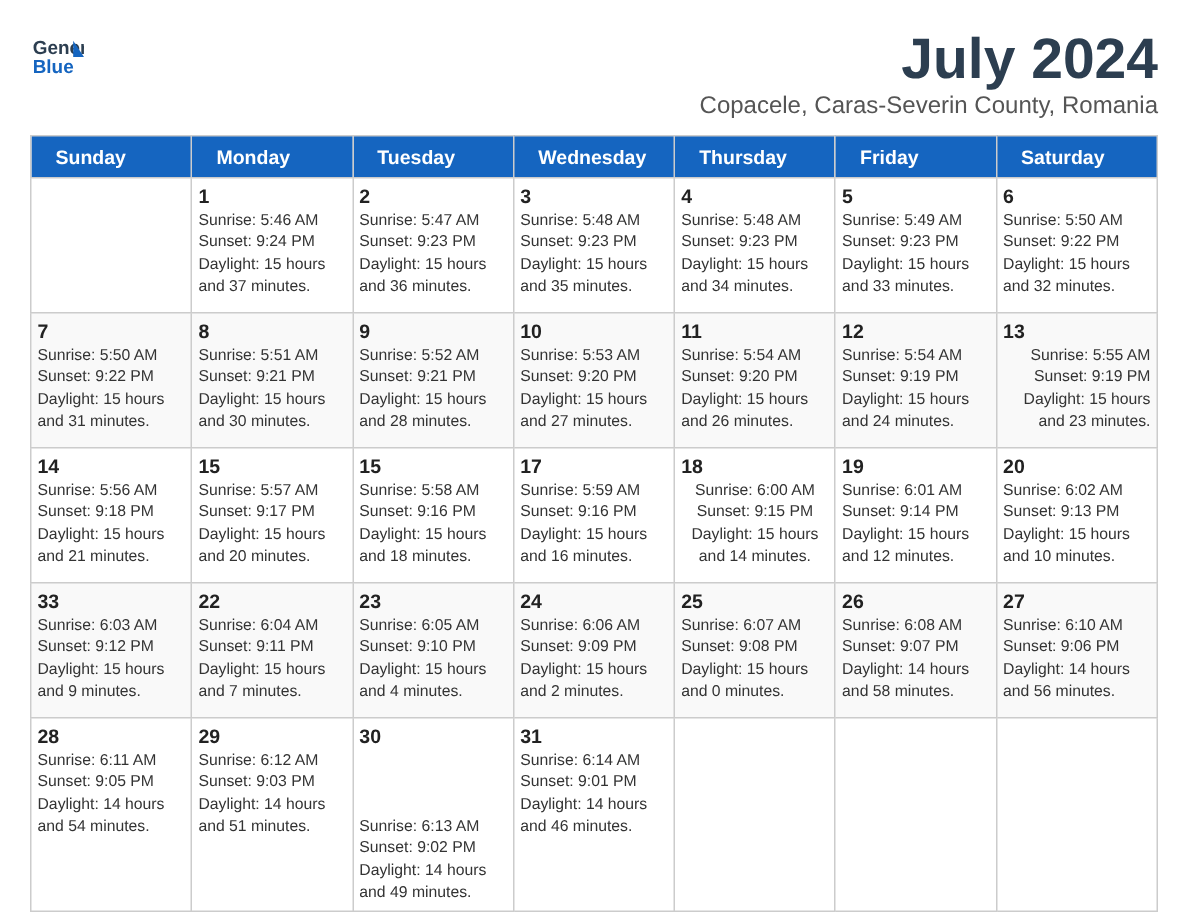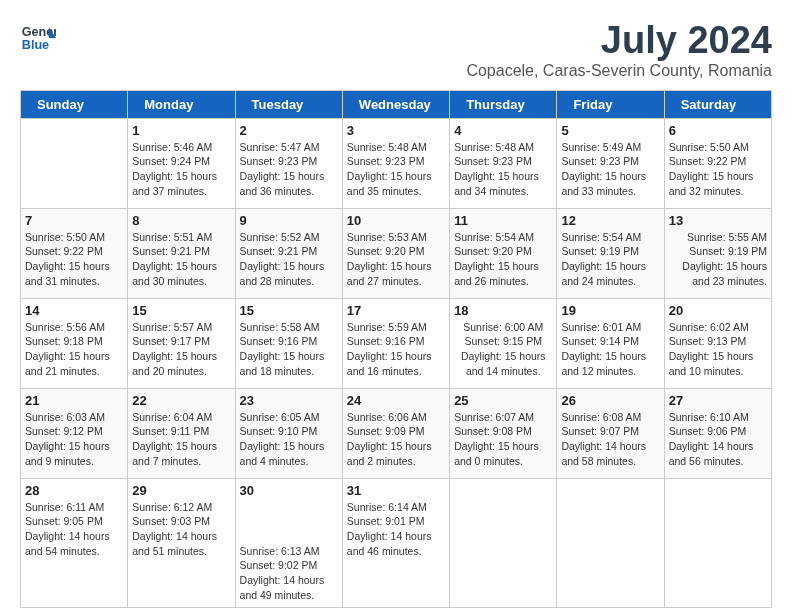--- a/index.html
+++ b/index.html
@@ -251,21 +251,21 @@
         <td>
           <span class="day-number">20</span>
           <div class="day-info" style="white-space: pre-line;">Sunrise: 6:02 AM
 Sunset: 9:13 PM
 Daylight: 15 hours
 and 10 minutes.</div>
         </td>
       </tr>
       <tr>
         <td>
-          <span class="day-number">21</span>
+          <span class="day-number">33</span>
           <div class="day-info" style="white-space: pre-line;">Sunrise: 6:03 AM
 Sunset: 9:12 PM
 Daylight: 15 hours
 and 9 minutes.</div>
         </td>
         <td>
           <span class="day-number">22</span>
           <div class="day-info" style="white-space: pre-line;">Sunrise: 6:04 AM
 Sunset: 9:11 PM
 Daylight: 15 hours

